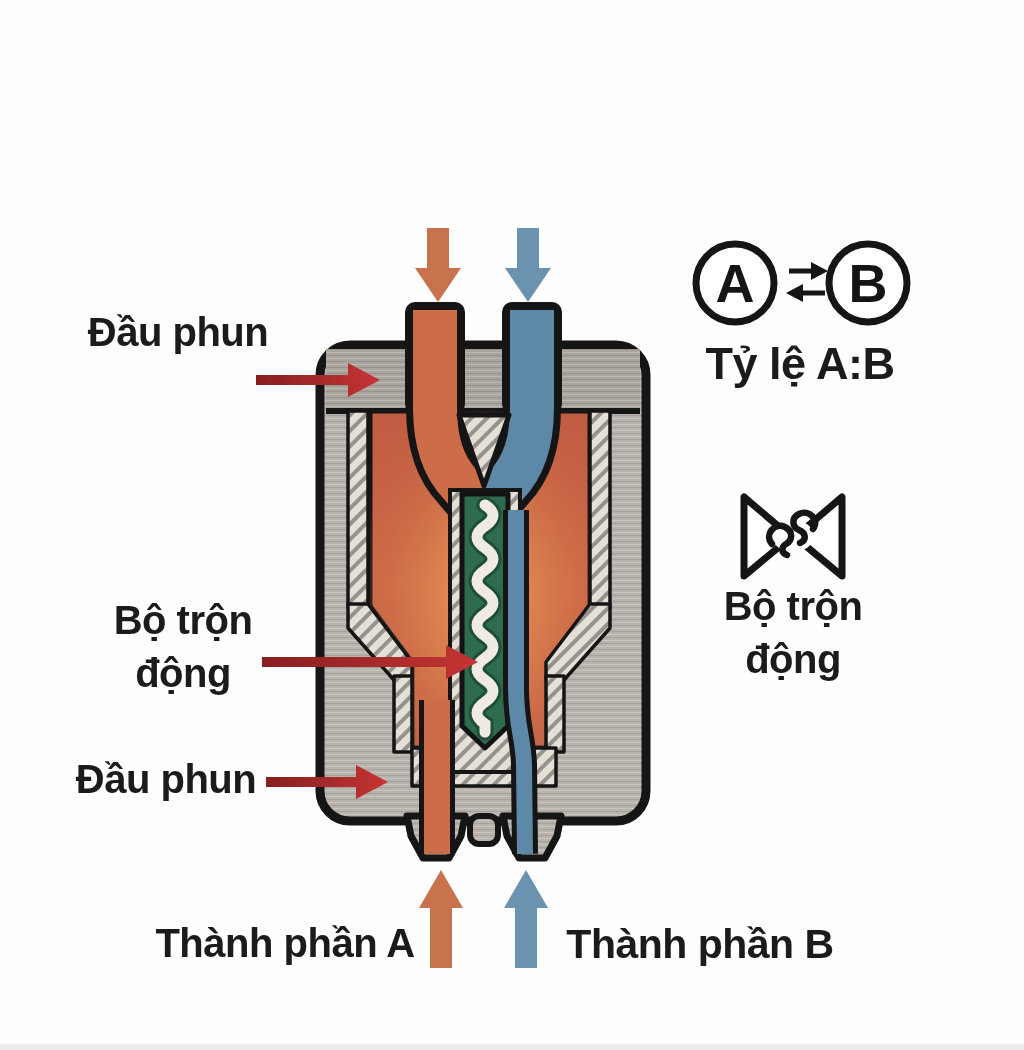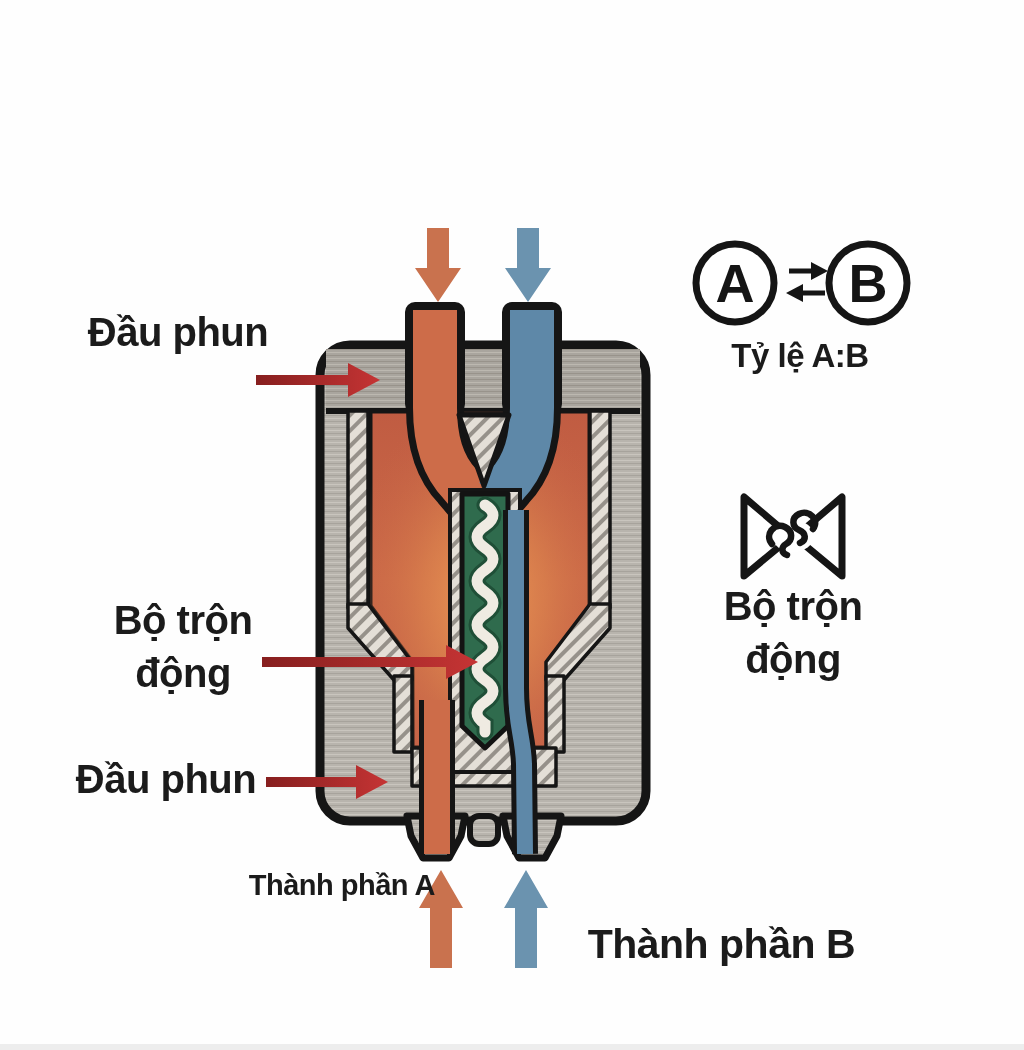--- a/index.html
+++ b/index.html
@@ -9,23 +9,23 @@
   }
   .stage svg{position:absolute;left:0;top:0;}
   .lbl{
     position:absolute;color:#1b1b1b;font-weight:700;text-align:center;
     letter-spacing:-0.5px;line-height:1.18;
   }
   .lbl-2line{line-height:1.32;}
   #label-nozzle-ab{left:56px;top:306px;width:244px;font-size:40px;}
   #label-mixer-left{left:63px;top:594px;width:240px;font-size:40px;}
   #label-nozzle{left:46px;top:756px;width:240px;font-size:40px;}
-  #label-comp-a{left:135px;top:868px;width:300px;font-size:29px;text-align:right;}
-  #label-comp-b{left:545px;top:920px;width:310px;font-size:41px;text-align:right;}
-  #label-ratio{left:680px;top:337px;width:240px;font-size:33px;}
+  #label-comp-a{left:135px;top:920px;width:300px;font-size:40px;}
+  #label-comp-b{left:545px;top:920px;width:310px;font-size:41px;}
+  #label-ratio{left:680px;top:337px;width:240px;font-size:45px;}
   #label-mixer-right{left:673px;top:580px;width:240px;font-size:40px;}
   #bottom-strip{position:absolute;left:0;top:1044px;width:1024px;height:6px;background:#ededed;}
 </style>
 </head>
 <body>
 
 <div class="stage">
 
 <svg width="1024" height="1050" viewBox="0 0 1024 1050">
   <defs>

